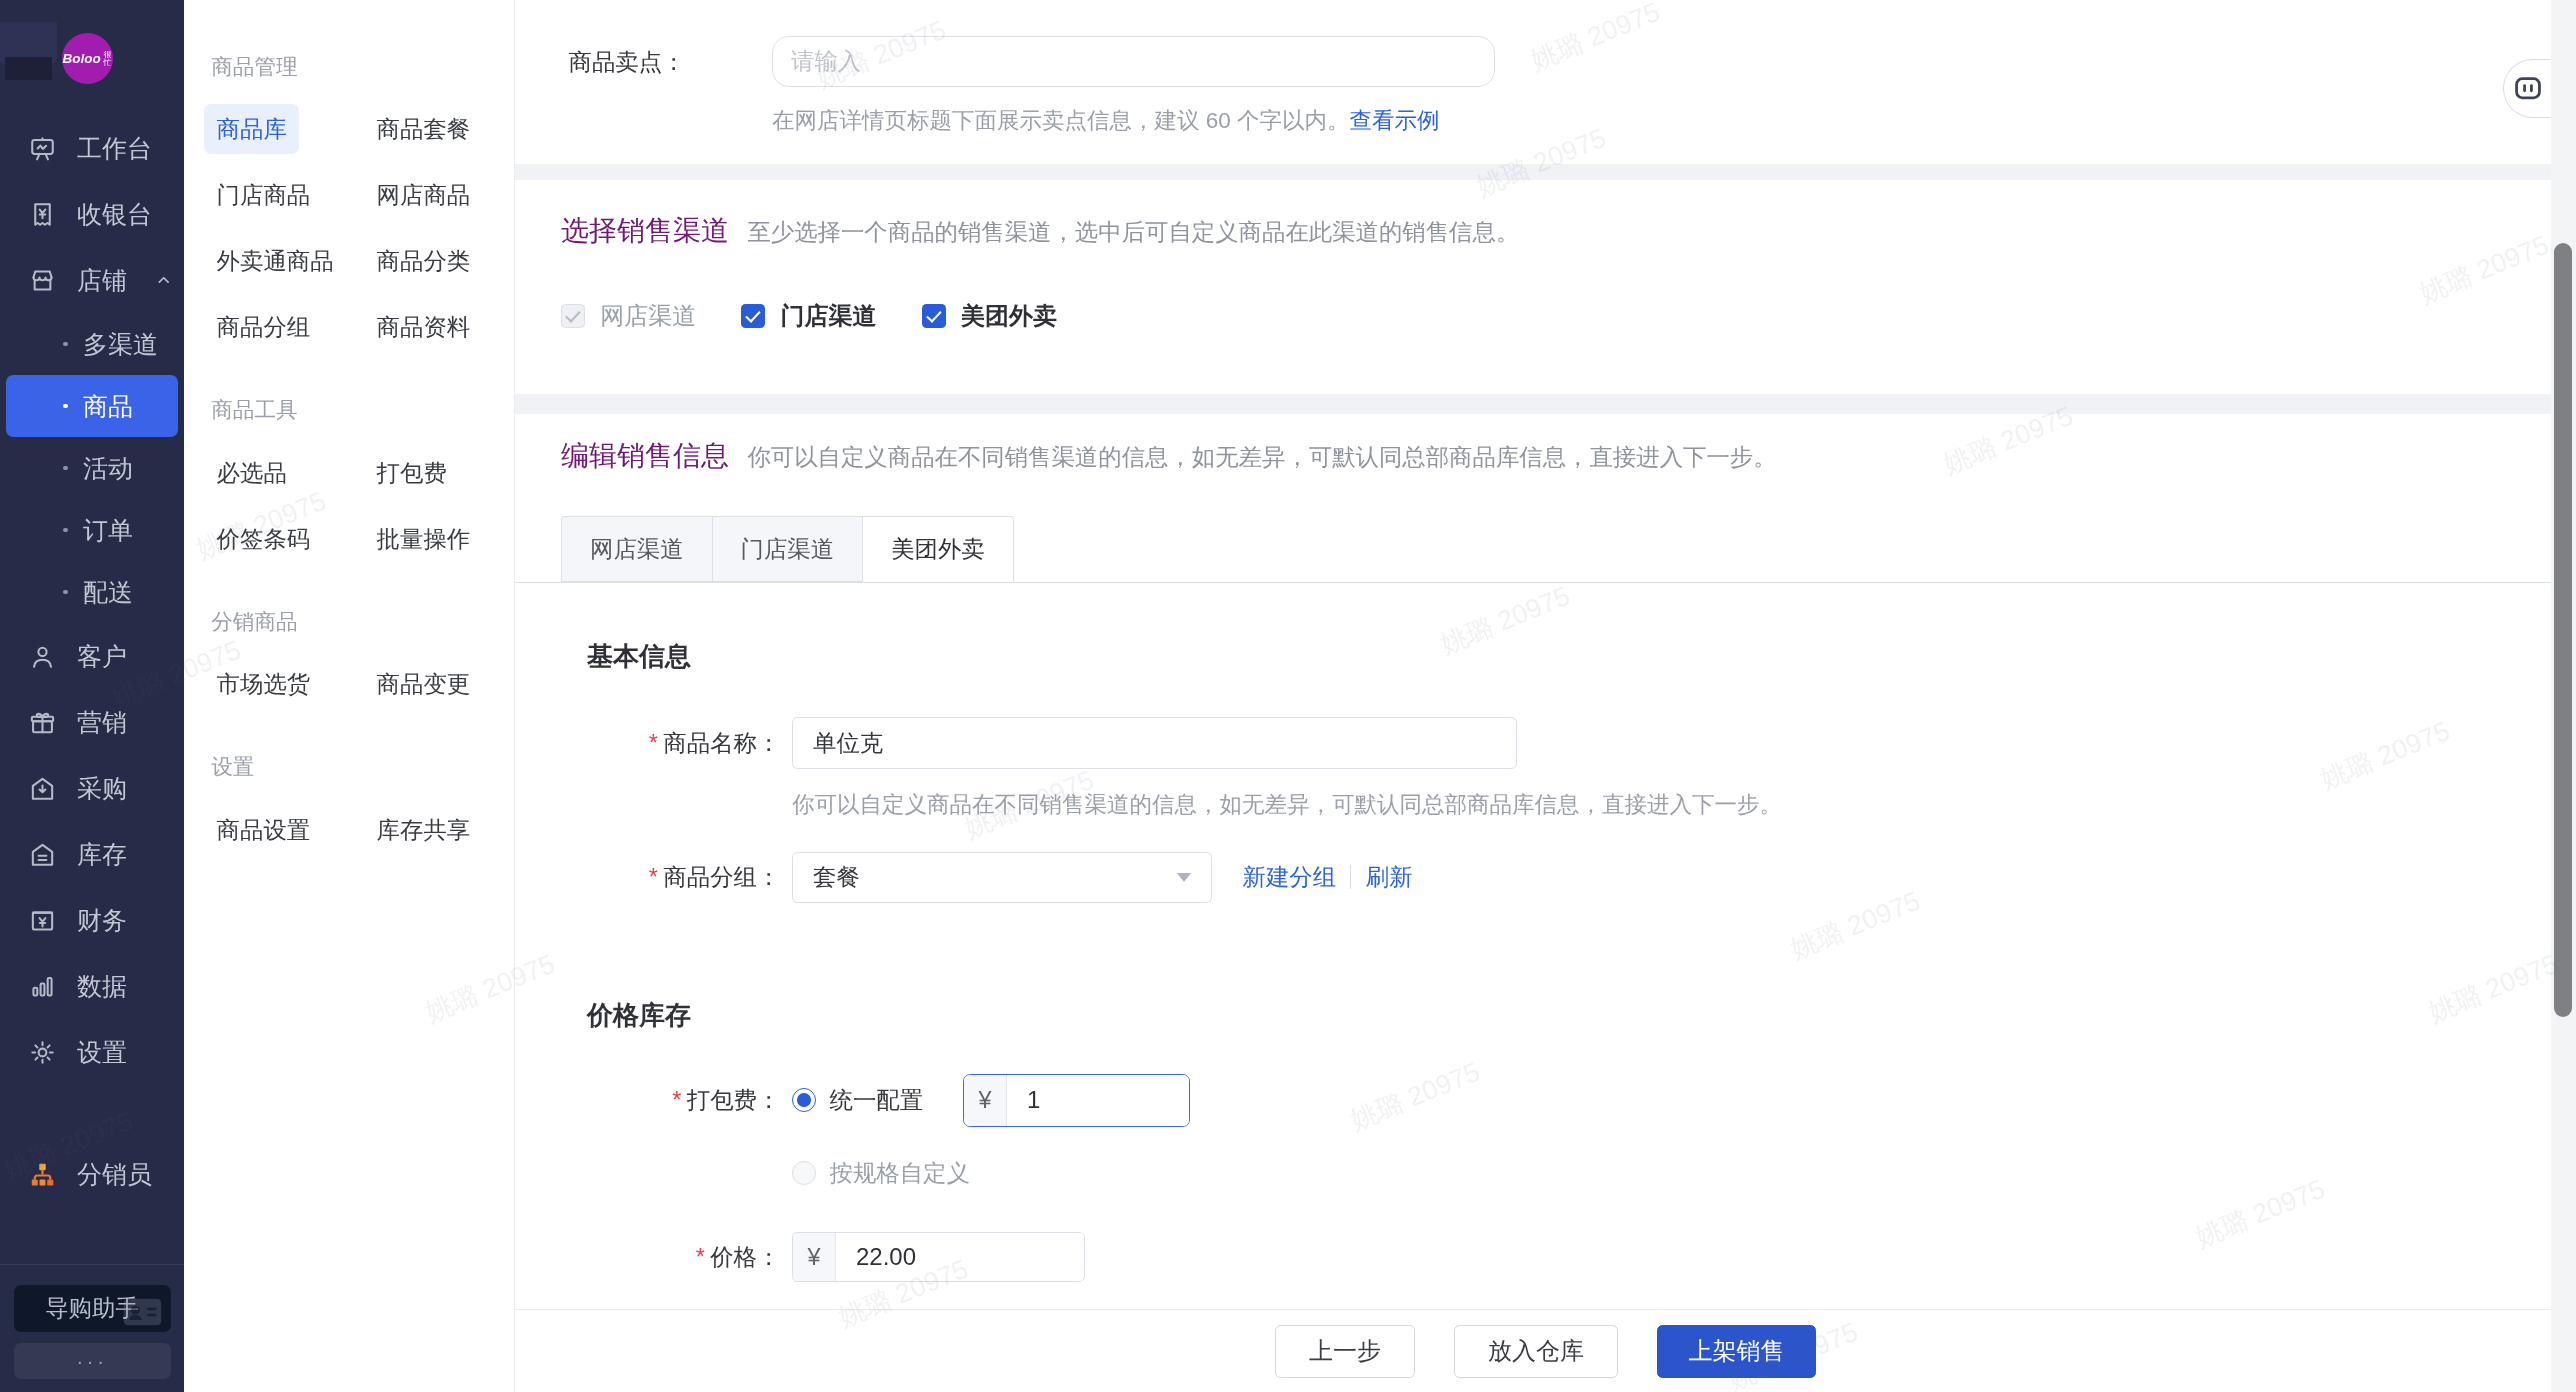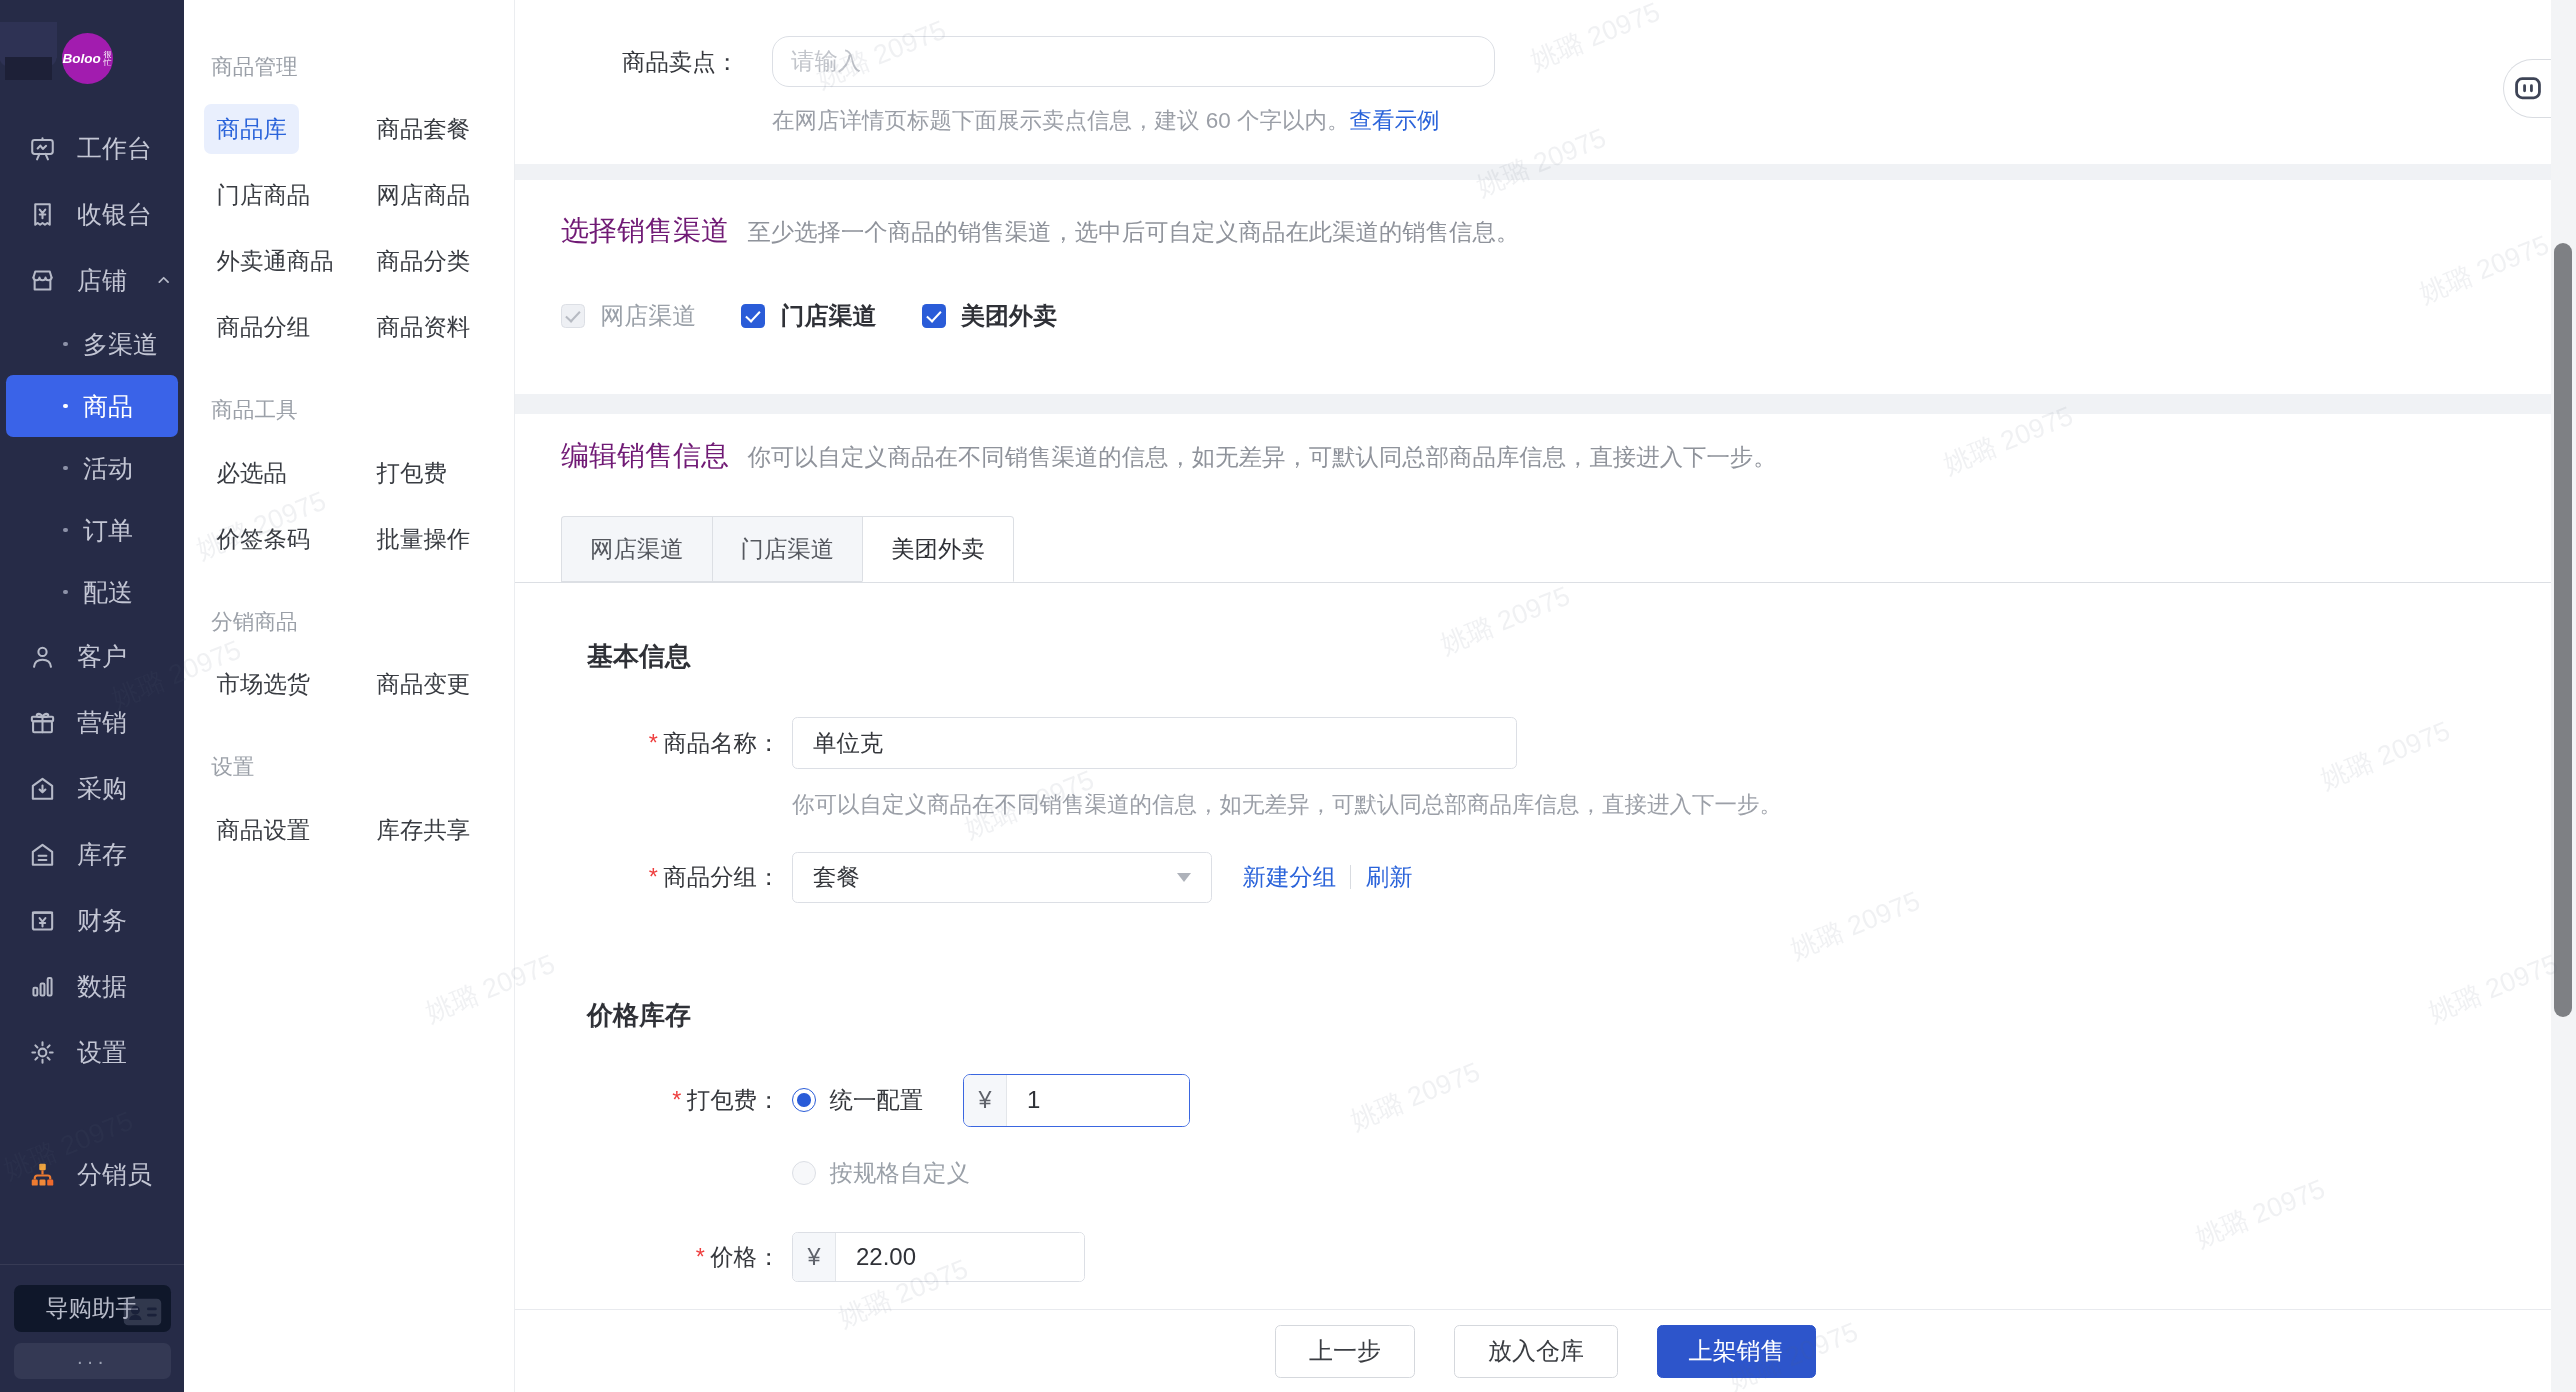--- a/index.html
+++ b/index.html
@@ -40,21 +40,21 @@
   .menu { width:331px; background:#fff; border-right:0.9px solid #ebedf0; padding:52px 0 0 20px; flex-shrink:0; position:relative; z-index:4; }
   .menu-title { font-size:21.6px; color:#9ba0a8; margin-bottom:23.4px; padding-left:7.2px; }
   .menu-grid { display:grid; grid-template-columns:160px 1fr; row-gap:16px; margin-bottom:43px; }
   .menu-item { font-size:23.4px; color:#393c42; padding:9px 12.6px; border-radius:7.2px; width:max-content; cursor:pointer; }
   .menu-item.active { background:#e9effd; color:#2a63da; }
 
   
   .main { flex:1; display:flex; flex-direction:column; position:relative; background:#f0f2f5; min-width:0; }
   .sectionA { background:#fff; height:164px; padding-top:36px; flex-shrink:0; }
   .form-row { display:flex; align-items:center; }
-  .flabelA { width:257px; padding-right:33px; text-align:right; font-size:23.4px; color:#35373c; flex-shrink:0; }
+  .flabelA { width:257px; padding-right:33px; text-align:center; font-size:23.4px; color:#35373c; flex-shrink:0; }
   .inputA { width:723px; height:51px; border:0.9px solid #dcdfe5; border-radius:17px; font-size:23.4px; color:#35373c; padding:0 18px; outline:none; }
   input::placeholder { color:#c2c5cb; }
   .hintA { margin:18px 0 0 257px; font-size:22.5px; color:#9b9fa7; }
   .link { color:#2a63da; cursor:pointer; }
   .gap18 { height:16px; flex-shrink:0; } .gap22 { height:20px; flex-shrink:0; }
 
   .sectionB { background:#fff; height:214px; padding:32px 0 0 46px; flex-shrink:0; }
   .sec-title { font-size:28px; font-weight:normal; color:#701a75; }
   .sec-desc { font-size:23.4px; color:#8f939b; margin-left:14.4px; }
   .checkbox-row { margin-top:50px; display:flex; align-items:center; }

